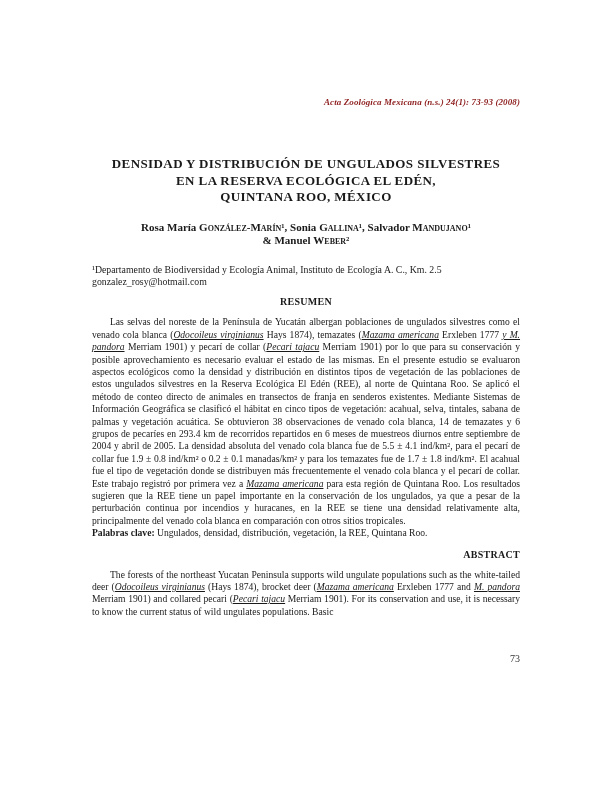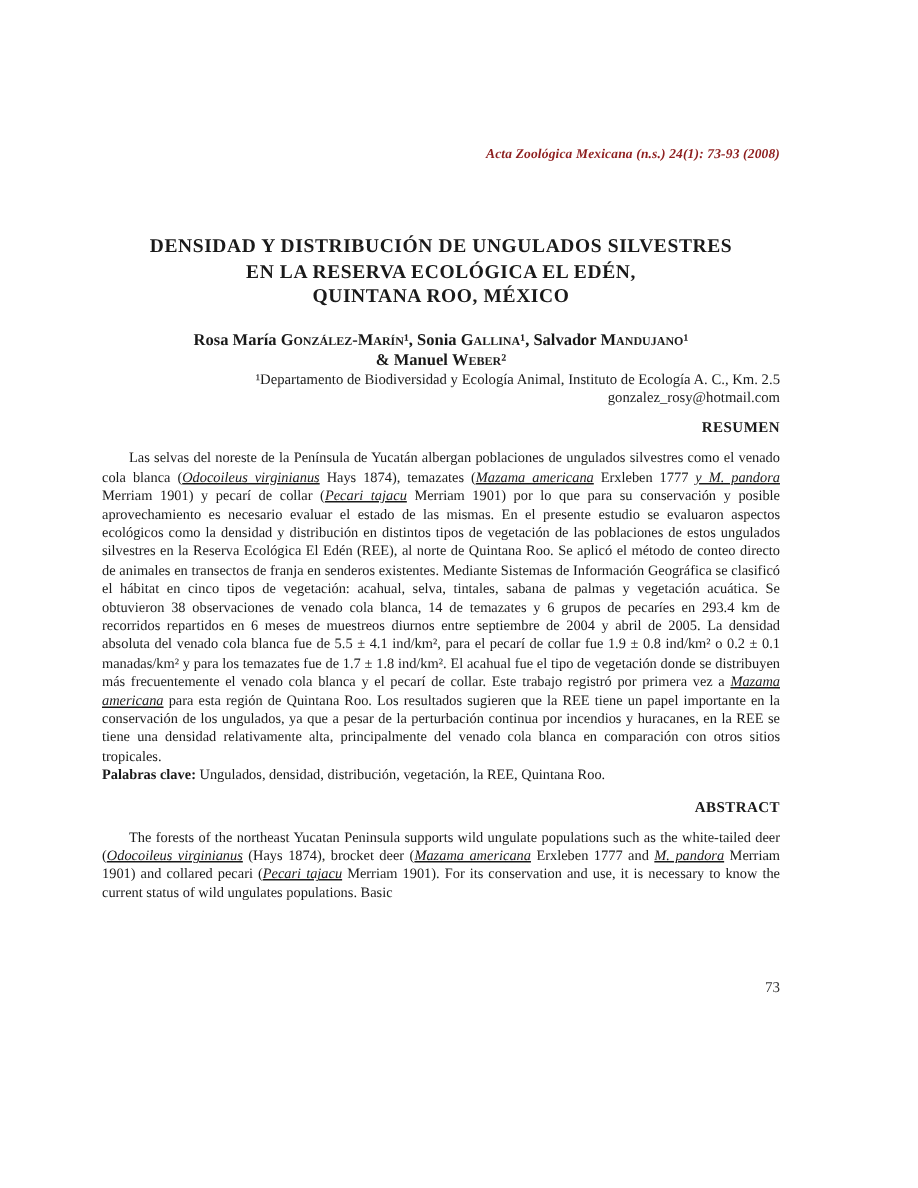--- a/index.html
+++ b/index.html
@@ -8,21 +8,21 @@
     background: #ffffff;
   }
   .page {
     position: relative;
     width: 612px;
     height: 792px;
     background: #ffffff;
     font-family: "Liberation Serif", serif;
     color: #1a1a1a;
     box-sizing: border-box;
-    padding: 97px 92px 0 68px;
+    padding: 97px 92px 0 92px;
     overflow: hidden;
   }
   .journal-header {
     text-align: right;
     font-size: 9px;
     font-weight: bold;
     font-style: italic;
     letter-spacing: 0.1px;
     margin-bottom: 0;
   }
@@ -36,33 +36,33 @@
   }
   .title .tline { display: block; }
   .authors-block {
     margin-top: 15px;
     text-align: center;
     font-size: 11px;
     font-weight: bold;
     line-height: 13px;
   }
   .affil-block {
-    margin-top: 1px;
-    text-align: right;
+    margin-top: 17px;
+    text-align: left;
     font-size: 9.8px;
     line-height: 12.4px;
   }
   .section-heading {
     text-align: center;
     font-size: 10px;
     font-weight: bold;
     letter-spacing: 0.3px;
     margin: 0;
   }
-  .resumen-heading { margin-top: 8px; text-align: right; }
+  .resumen-heading { margin-top: 8px; }
   .abstract-heading { margin-top: 9px; text-align: right; }
   .body-par {
     margin: 9px 0 0 0;
     font-size: 9.6px;
     line-height: 12.4px;
     text-align: justify;
     text-indent: 18px;
   }
   .keywords {
     margin: 0;

